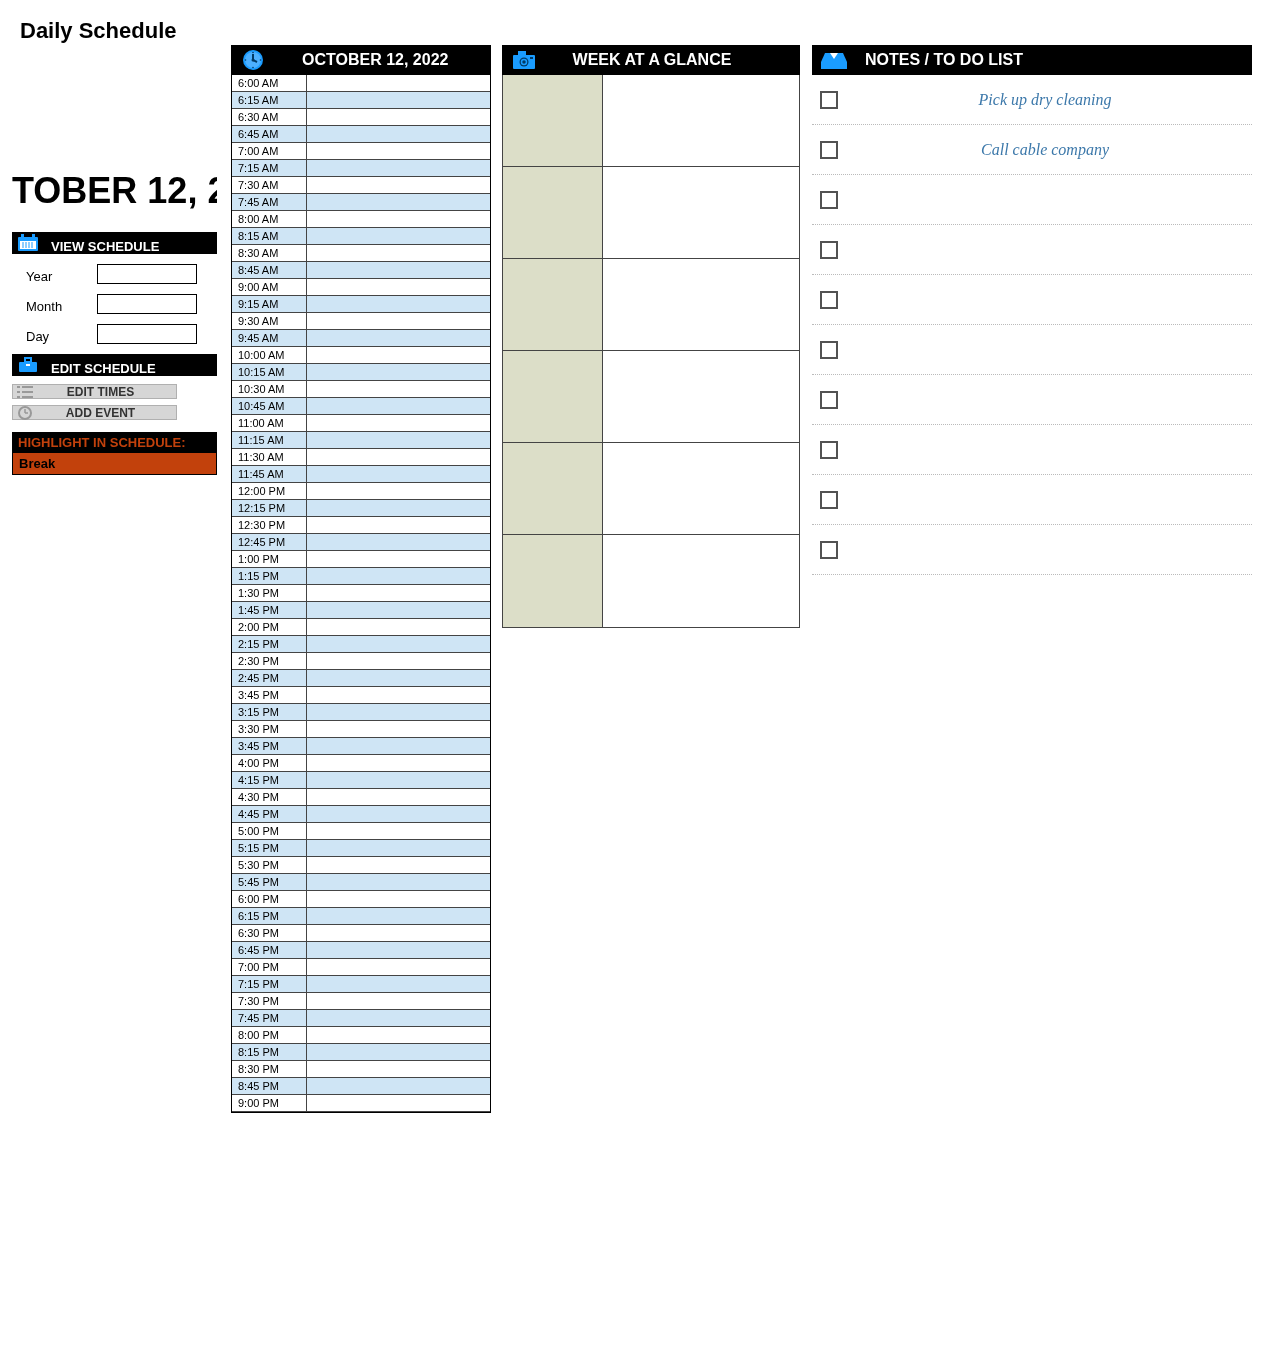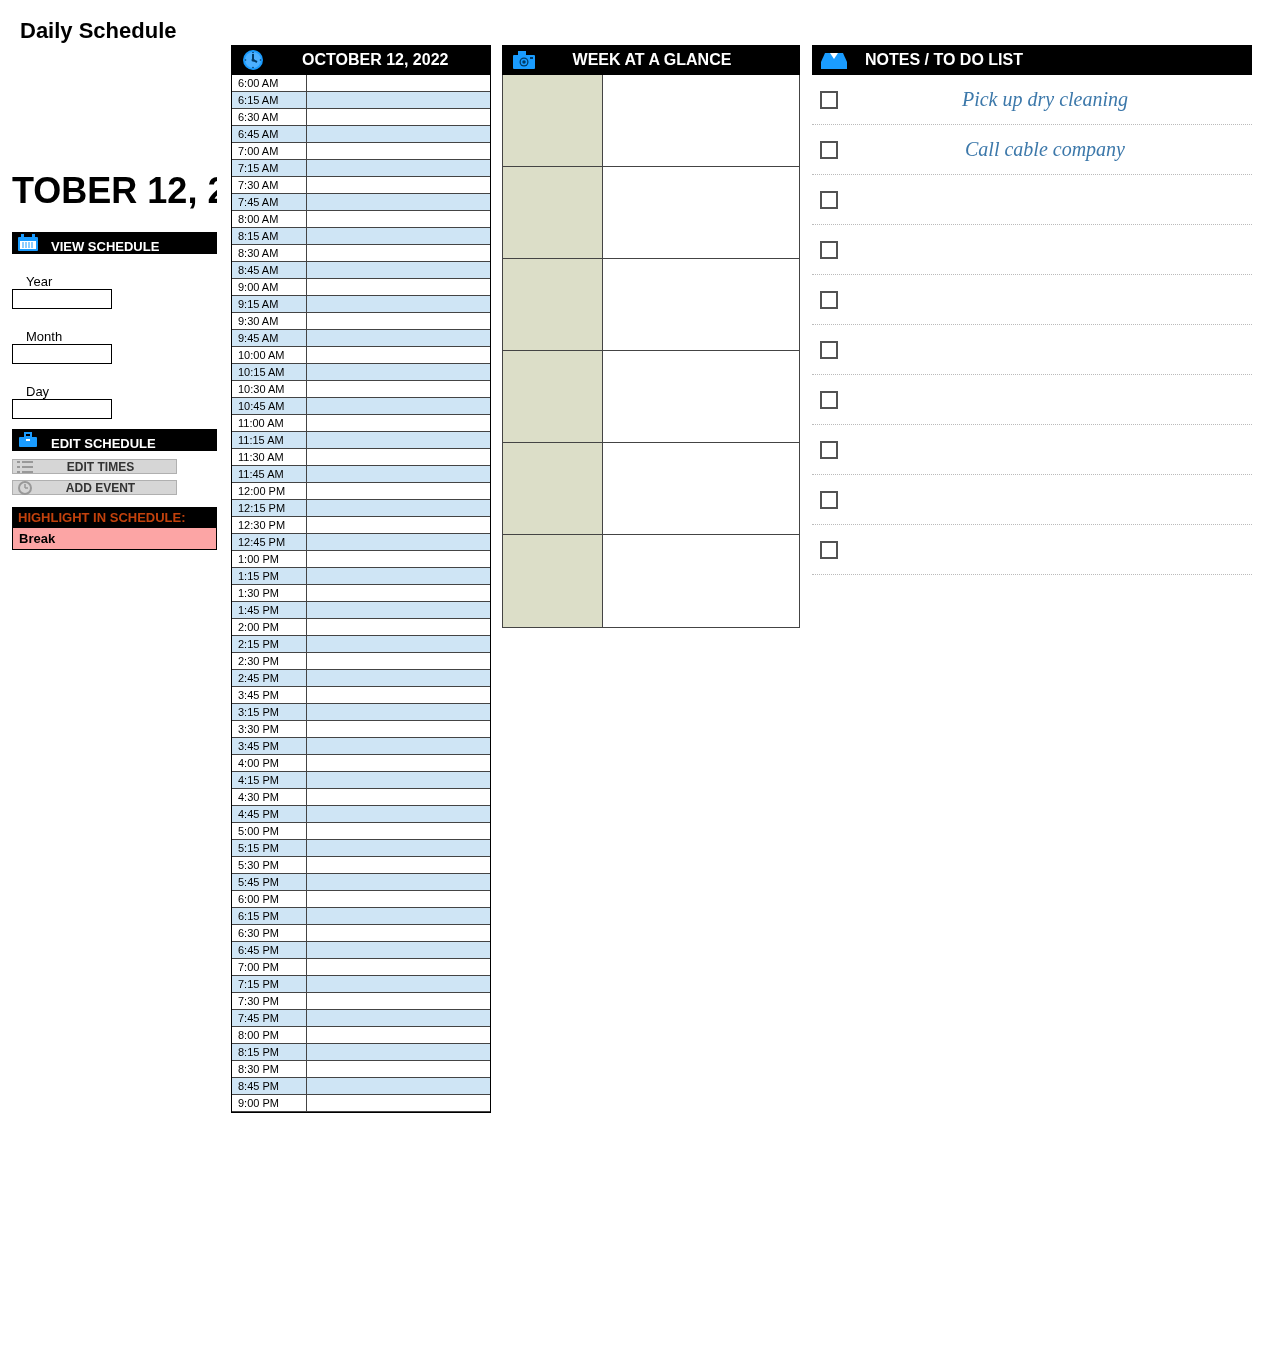--- a/index.html
+++ b/index.html
@@ -60,23 +60,22 @@
     justify-content: center;
     background: #000;
   }
   .section-header .label {
     padding-left: 8px;
     flex: 1;
     margin-top: 7px;
   }
   .form-row {
     display: flex;
-    align-items: flex-start;
-    margin-top: 20px;
-    flex-direction: column;
+    align-items: flex-end;
+    margin-top: 10px;
   }
   .form-row .flabel {
     width: 85px;
     font-size: 13px;
     font-weight: 500;
     padding-left: 14px;
   }
   .form-row input {
     width: 100px;
     height: 20px;
@@ -115,21 +114,21 @@
     font-weight: 700;
     padding: 3px 6px;
     margin-top: 12px;
   }
   .highlight-val {
     border: 1px solid #000;
     border-top: none;
     font-size: 13px;
     font-weight: 700;
     padding: 3px 6px;
-    background:#fca5a5;
+    background:#c2410c;
   }
 
   
   .schedule-col {
     position: absolute;
     left: 231px;
     top: 45px;
     width: 260px;
   }
   .col-header {
@@ -237,21 +236,21 @@
     border: 2px solid #525252;
     margin-left: 8px;
     flex-shrink:0;
   }
   .note-row .ntext {
     flex: 1;
     text-align: center;
     font-family: "Segoe Script", "Comic Sans MS", cursive;
     font-style: italic;
     color: #3c78aa;
-    font-size: 20px;
+    font-size: 16px;
   }
 
   
   svg { display:block; }
 </style>
 </head>
 <body>
 
 <div class="page">
 

